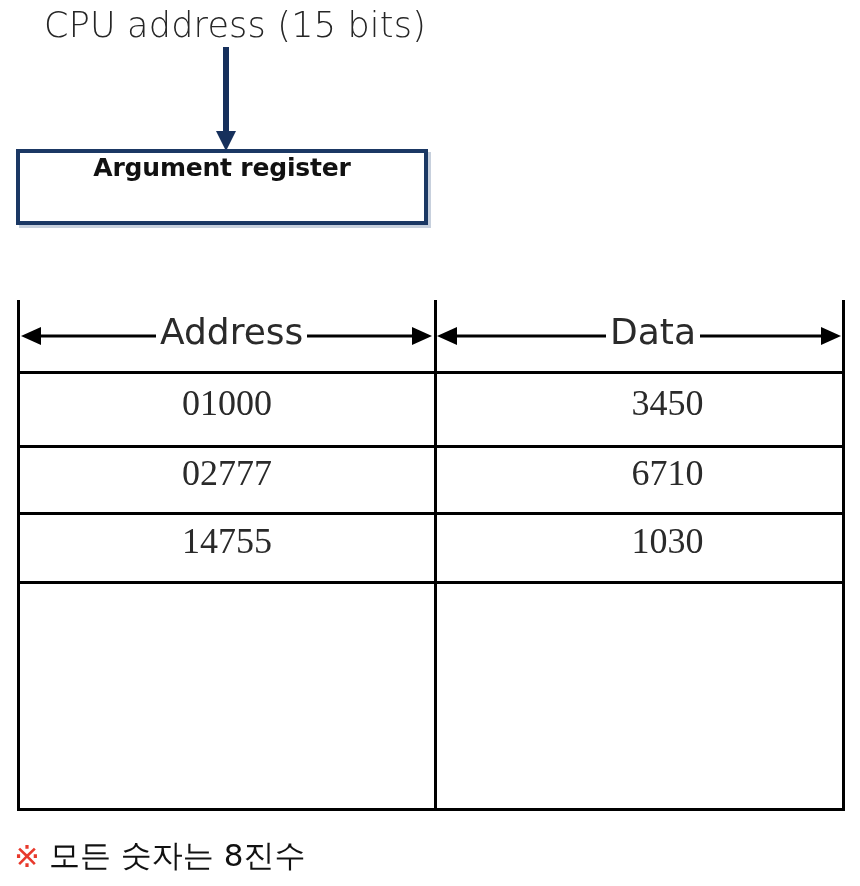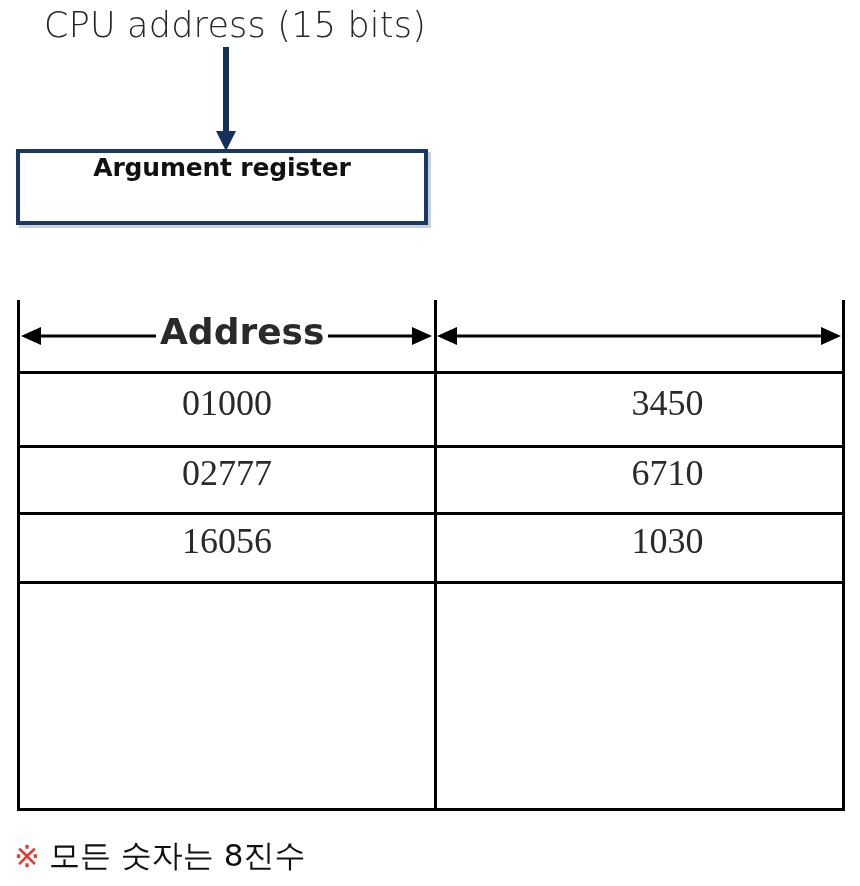--- a/index.html
+++ b/index.html
@@ -107,21 +107,21 @@
   .hdr-arrow-svg {
     position: absolute;
     left: 0;
     top: 0;
   }
   .hdr-label {
     position: absolute;
     top: 6px;
     font-family: "DejaVu Sans", sans-serif;
     font-size: 36px;
-    font-weight: 700;
+    font-weight: 400;
     color: #2a2a2a;
     background: #ffffff;
     padding: 0 4px;
     line-height: 52px;
     white-space: nowrap;
   }
   .hdr-label.address { left: 139px; }
   .hdr-label.data    { left: 589px; }
 
   
@@ -198,29 +198,30 @@
       </g>
 
       <g>
         <line x1="432" y1="36" x2="812" y2="36" stroke="#000000" stroke-width="3"></line>
         <polygon points="420,36 440,27 440,45" fill="#000000"></polygon>
         <polygon points="824,36 804,27 804,45" fill="#000000"></polygon>
       </g>
     </svg>
 
     <span class="hdr-label address">Address</span>
+    <span class="hdr-label data">Data</span>
   </div>
 
   <div class="cell col-addr row-1">01000</div>
   <div class="cell col-data row-1">3450</div>
 
   <div class="cell col-addr row-2">02777</div>
   <div class="cell col-data row-2">6710</div>
 
-  <div class="cell col-addr row-3">16056</div>
+  <div class="cell col-addr row-3">14755</div>
   <div class="cell col-data row-3">1030</div>
 
   <div class="cell col-addr" style="top:320px;"></div>
   <div class="cell col-data" style="top:320px;"></div>
 </div>
 
 <div class="footnote">
   <span class="footnote-mark">※</span>
   <span>모든 숫자는 8진수</span>
 </div>

